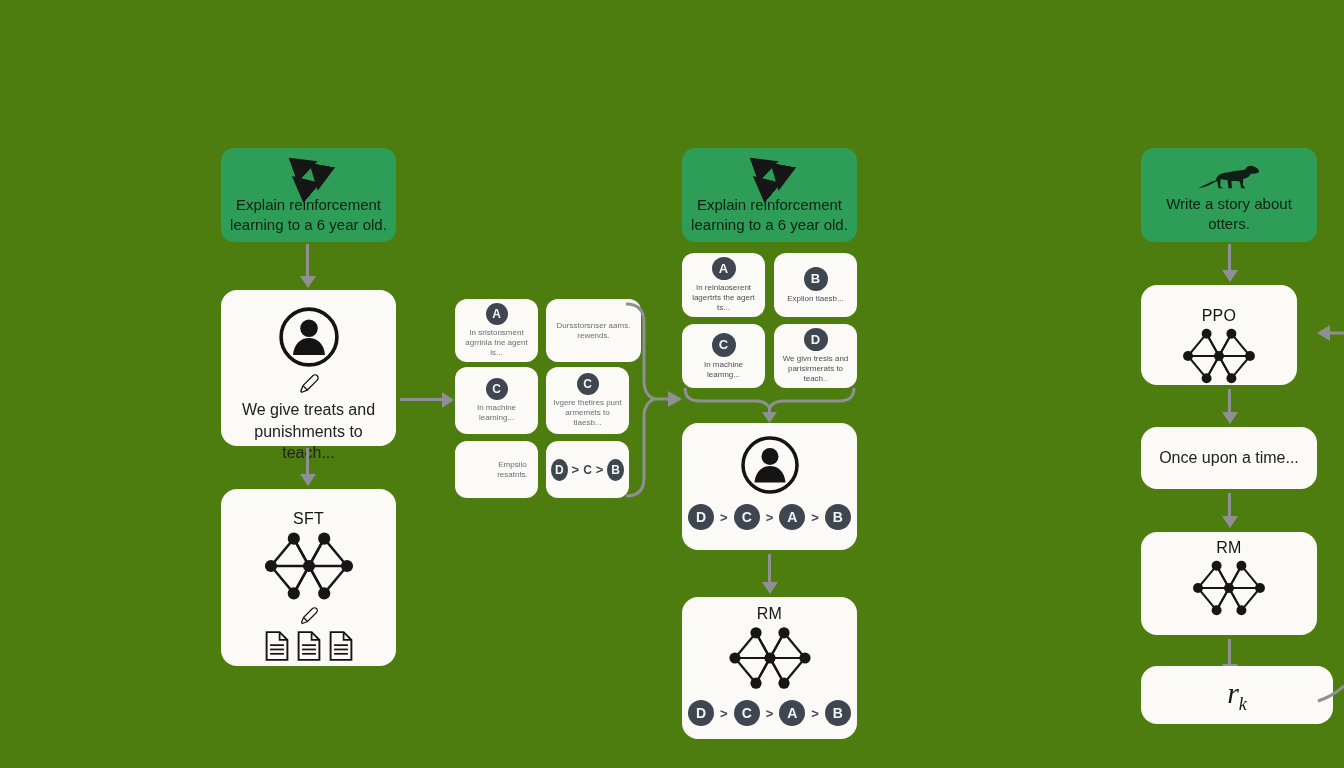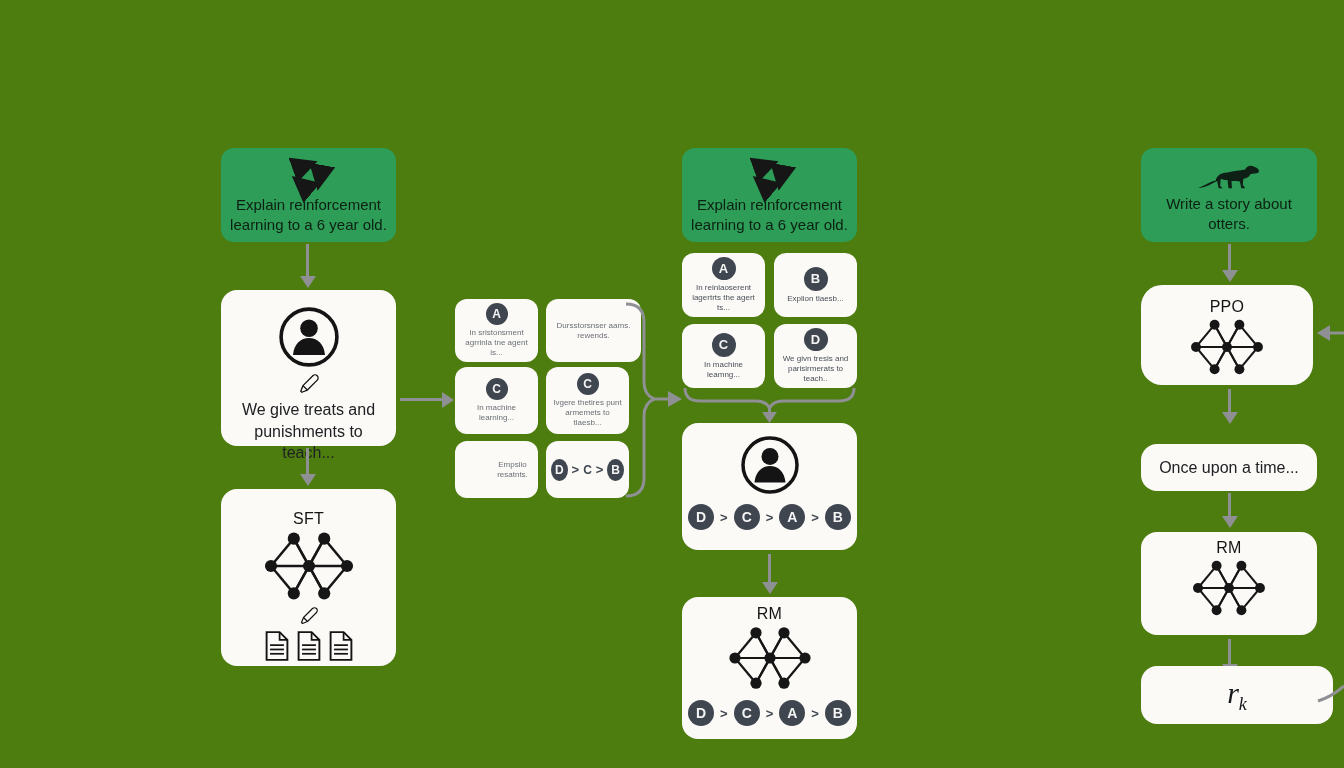--- a/index.html
+++ b/index.html
@@ -240,30 +240,30 @@
 
   <div class="card green" style="left:1141px;top:148px;width:176px;height:94px;padding-top:12px;">
     <svg width="64" height="32" viewBox="0 0 130 64">
         <use href="#g-otter"></use>
       </svg>
     <div class="prompt-text" style="width:150px;margin-top:2px;">Write a story about otters.</div>
   </div>
 
   <div class="arr-down" style="left:1228px;top:244px;height:27px;"></div>
 
-  <div class="card" style="left:1141px;top:285px;width:172px;height:100px;padding-top:13px;border-radius:21px;">
+  <div class="card" style="left:1141px;top:285px;width:156px;height:100px;padding-top:22px;">
     <div class="title">PPO</div>
     <svg class="nn" width="104" height="62" viewBox="0 0 120 100">
         <use href="#g-nn"></use>
       </svg>
   </div>
 
   <div class="arr-down" style="left:1228px;top:389px;height:24px;"></div>
 
-  <div class="card" style="left:1141px;top:444px;width:176px;height:47px;justify-content:center;">
+  <div class="card" style="left:1141px;top:427px;width:176px;height:62px;justify-content:center;">
     <div class="card-text" style="font-size:16px;">Once upon a time...</div>
   </div>
 
   <div class="arr-down" style="left:1228px;top:493px;height:24px;"></div>
 
   <div class="card" style="left:1141px;top:532px;width:176px;height:103px;padding-top:7px;">
     <div class="title">RM</div>
     <svg class="nn" width="104" height="62" viewBox="0 0 120 100">
         <use href="#g-nn"></use>
       </svg>

